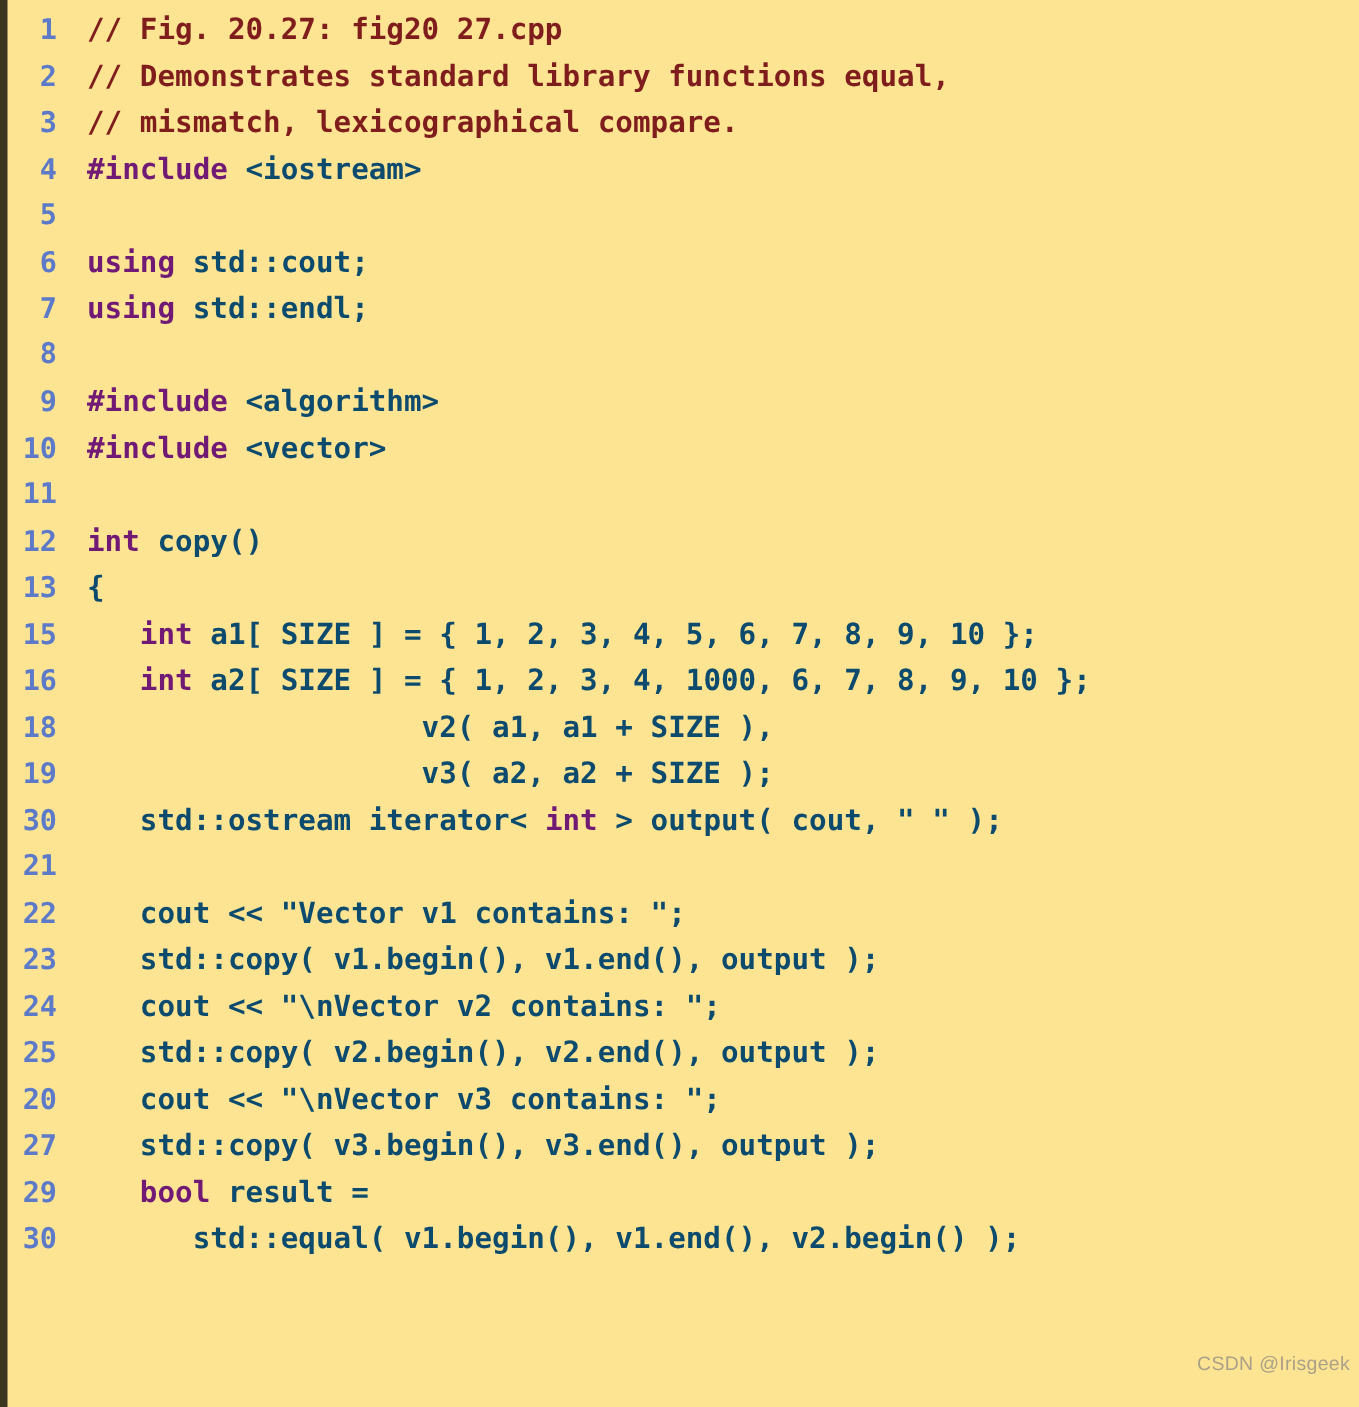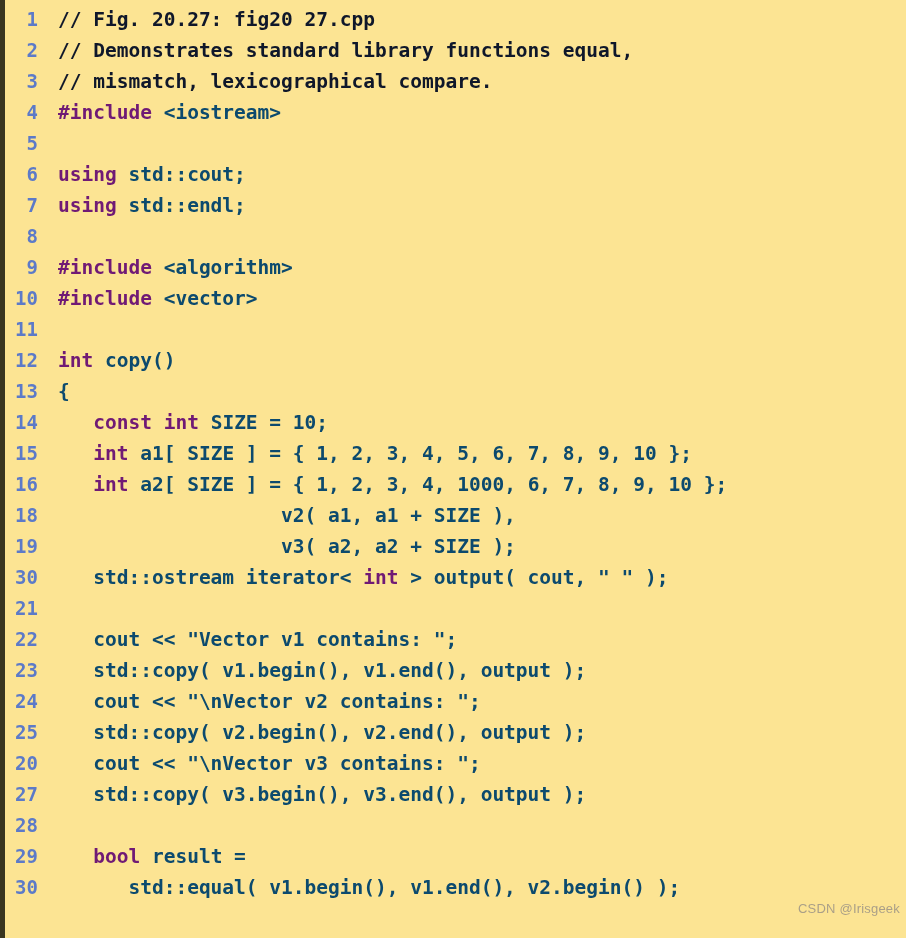--- a/index.html
+++ b/index.html
@@ -53,21 +53,21 @@
   .src {
     flex: 1 1 auto;
     padding-left: 20px;
     font-size: 19.5px;
     font-weight: bold;
     color: #111111;
     letter-spacing: 0px;
     white-space: pre;
     overflow: hidden;
   }
-  .tok-comment { color: #0f172a; }
+  .tok-comment { color: #7f1d1d; }
   .tok-kw      { color: #701a75; }
   .tok-plain   { color: #0c4a6e; }
 
   #watermark {
     position: absolute;
     right: 6px;
     bottom: 22px;
     font-family: "Liberation Sans", sans-serif;
     font-size: 13px;
     color: #9c9486;
@@ -91,33 +91,31 @@
       <div class="code-line"><span class="ln">4</span><span class="src"><span class="tok-kw">#include</span><span class="tok-plain"> &lt;iostream&gt;</span></span></div>
       <div class="code-line"><span class="ln">5</span><span class="src"><span class="tok-plain"></span></span></div>
       <div class="code-line"><span class="ln">6</span><span class="src"><span class="tok-kw">using</span><span class="tok-plain"> std::cout;</span></span></div>
       <div class="code-line"><span class="ln">7</span><span class="src"><span class="tok-kw">using</span><span class="tok-plain"> std::endl;</span></span></div>
       <div class="code-line"><span class="ln">8</span><span class="src"><span class="tok-plain"></span></span></div>
       <div class="code-line"><span class="ln">9</span><span class="src"><span class="tok-kw">#include</span><span class="tok-plain"> &lt;algorithm&gt;</span></span></div>
       <div class="code-line"><span class="ln">10</span><span class="src"><span class="tok-kw">#include</span><span class="tok-plain"> &lt;vector&gt;</span></span></div>
       <div class="code-line"><span class="ln">11</span><span class="src"><span class="tok-plain"></span></span></div>
       <div class="code-line"><span class="ln">12</span><span class="src"><span class="tok-kw">int</span><span class="tok-plain"> copy()</span></span></div>
       <div class="code-line"><span class="ln">13</span><span class="src"><span class="tok-plain">{</span></span></div>
-      <div class="code-line"><span class="ln">14</span><span class="src"><span class="tok-plain">   </span><span class="tok-kw">const int</span><span class="tok-plain"> SIZE = 10;</span></span></div>
       <div class="code-line"><span class="ln">15</span><span class="src"><span class="tok-plain">   </span><span class="tok-kw">int</span><span class="tok-plain"> a1[ SIZE ] = { 1, 2, 3, 4, 5, 6, 7, 8, 9, 10 };</span></span></div>
       <div class="code-line"><span class="ln">16</span><span class="src"><span class="tok-plain">   </span><span class="tok-kw">int</span><span class="tok-plain"> a2[ SIZE ] = { 1, 2, 3, 4, 1000, 6, 7, 8, 9, 10 };</span></span></div>
       <div class="code-line"><span class="ln">18</span><span class="src"><span class="tok-plain">                   v2( a1, a1 + SIZE ),</span></span></div>
       <div class="code-line"><span class="ln">19</span><span class="src"><span class="tok-plain">                   v3( a2, a2 + SIZE );</span></span></div>
       <div class="code-line"><span class="ln">30</span><span class="src"><span class="tok-plain">   std::ostream iterator&lt; </span><span class="tok-kw">int</span><span class="tok-plain"> &gt; output( cout, " " );</span></span></div>
       <div class="code-line"><span class="ln">21</span><span class="src"><span class="tok-plain"></span></span></div>
       <div class="code-line"><span class="ln">22</span><span class="src"><span class="tok-plain">   cout &lt;&lt; "Vector v1 contains: ";</span></span></div>
       <div class="code-line"><span class="ln">23</span><span class="src"><span class="tok-plain">   std::copy( v1.begin(), v1.end(), output );</span></span></div>
       <div class="code-line"><span class="ln">24</span><span class="src"><span class="tok-plain">   cout &lt;&lt; "\nVector v2 contains: ";</span></span></div>
       <div class="code-line"><span class="ln">25</span><span class="src"><span class="tok-plain">   std::copy( v2.begin(), v2.end(), output );</span></span></div>
       <div class="code-line"><span class="ln">20</span><span class="src"><span class="tok-plain">   cout &lt;&lt; "\nVector v3 contains: ";</span></span></div>
       <div class="code-line"><span class="ln">27</span><span class="src"><span class="tok-plain">   std::copy( v3.begin(), v3.end(), output );</span></span></div>
-      <div class="code-line"><span class="ln">28</span><span class="src"><span class="tok-plain"></span></span></div>
       <div class="code-line"><span class="ln">29</span><span class="src"><span class="tok-plain">   </span><span class="tok-kw">bool</span><span class="tok-plain"> result =</span></span></div>
       <div class="code-line"><span class="ln">30</span><span class="src"><span class="tok-plain">      std::equal( v1.begin(), v1.end(), v2.begin() );</span></span></div>
     </div>
 
   <div id="watermark">CSDN @Irisgeek</div>
 
 </div>
 
 </body></html>

